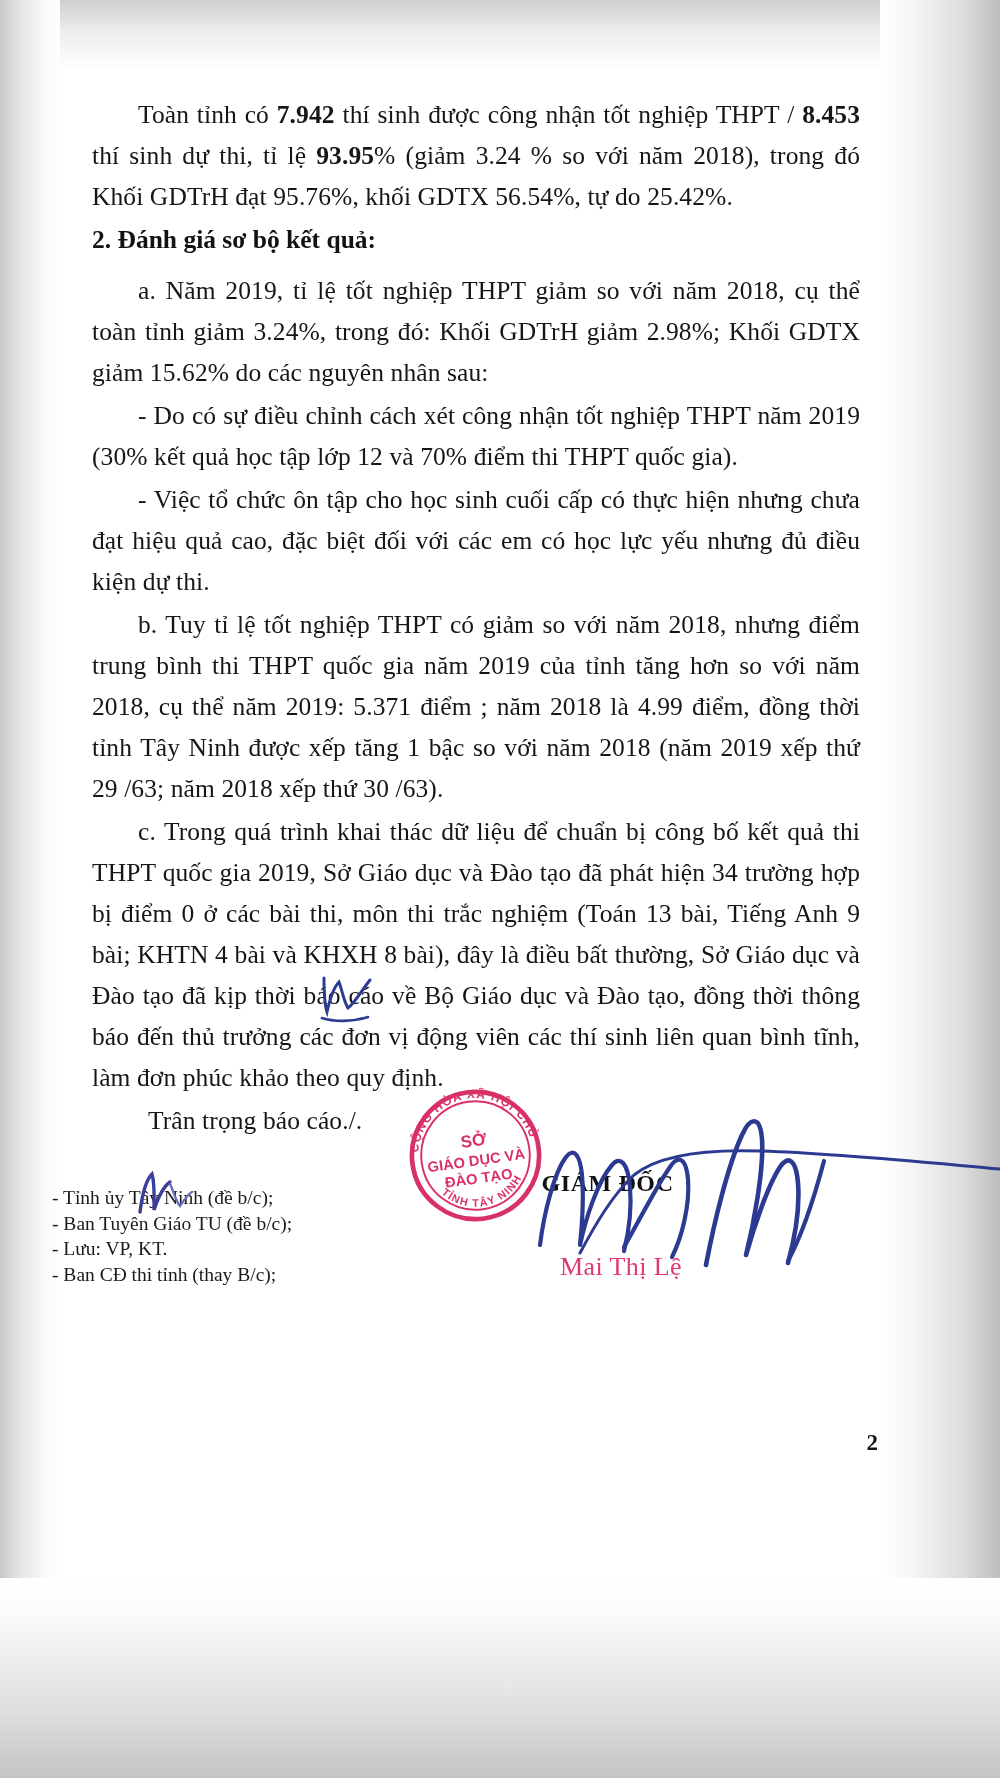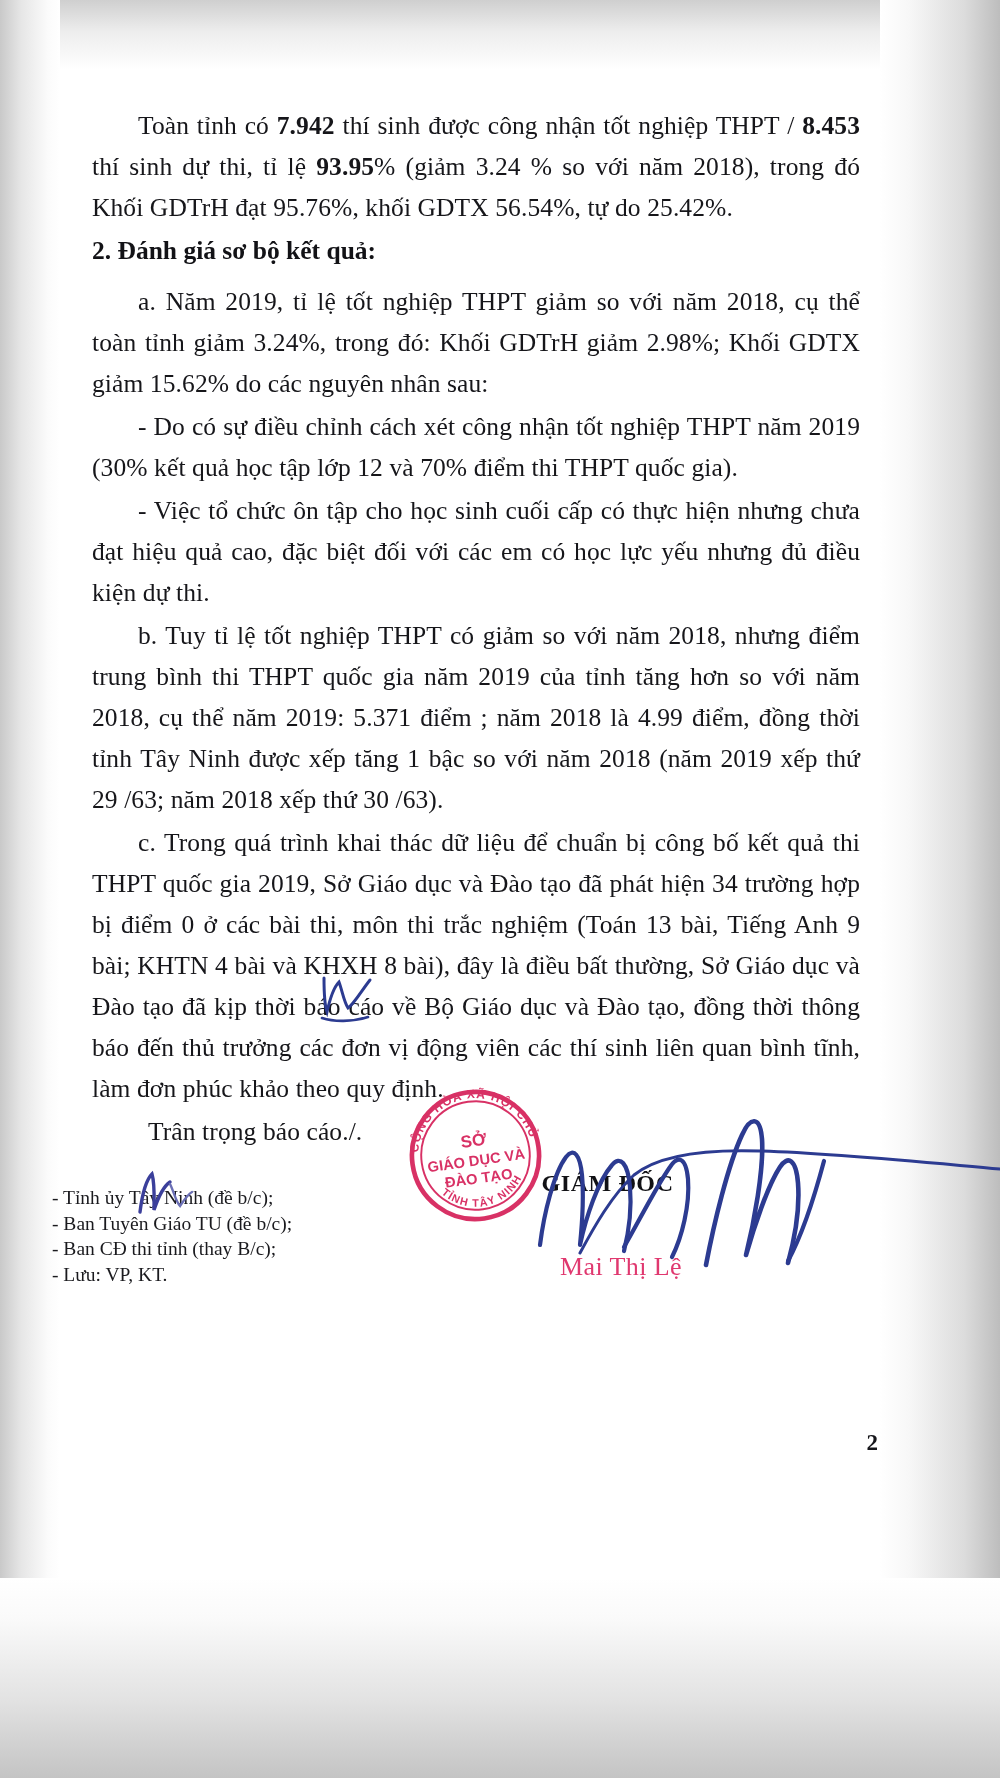--- a/index.html
+++ b/index.html
@@ -42,21 +42,21 @@
   .scan-shade-bottom {
     position: absolute;
     bottom: 0; left: 0;
     width: 100%; height: 200px;
     background: linear-gradient(to top, #c4c4c4 0%, #e3e3e3 40%, #fafafa 80%, #ffffff 100%);
     pointer-events: none;
   }
   .content {
     position: absolute;
     left: 92px;
-    top: 105px;
+    top: 94px;
     width: 768px;
     z-index: 3;
   }
   p.body-text {
     margin: 0 0 2px 0;
     font-size: 25.5px;
     line-height: 41px;
     text-align: justify;
     color: #16161a;
     letter-spacing: 0.1px;
@@ -217,22 +217,22 @@
 
   <svg class="sig-closing" viewBox="0 0 70 60">
     <path d="M6 10 C6 26, 7 38, 9 44 C11 35, 15 20, 21 14 C24 22, 26 34, 30 40 C36 36, 44 22, 52 12" fill="none" stroke="#2c3b91" stroke-width="3" stroke-linecap="round"></path>
     <path d="M4 50 C16 54, 34 54, 50 49" fill="none" stroke="#2c3b91" stroke-width="2.6" stroke-linecap="round"></path>
   </svg>
 
   <div class="footer">
     <ul class="noi-nhan-list">
       <li>- Tỉnh ủy Tây Ninh (đề b/c);</li>
       <li>- Ban Tuyên Giáo TU (đề b/c);</li>
+      <li>- Lưu: VP, KT.</li>
       <li>- Ban CĐ thi tỉnh (thay B/c);</li>
-      <li>- Lưu: VP, KT.</li>
     </ul>
   </div>
 
   <svg class="sig-noinhan" viewBox="0 0 70 50">
     <path d="M12 44 C14 28, 18 12, 24 6 C27 16, 26 32, 26 42 C30 30, 36 18, 42 14" fill="none" stroke="#3b3f9b" stroke-width="3.4" stroke-linecap="round"></path>
     <path d="M42 16 C46 24, 48 34, 52 38 C56 32, 60 26, 64 24" fill="none" stroke="#6b6fb5" stroke-width="2.4" stroke-linecap="round"></path>
   </svg>
 
   <svg class="seal" viewBox="0 0 200 200">
     <defs>

